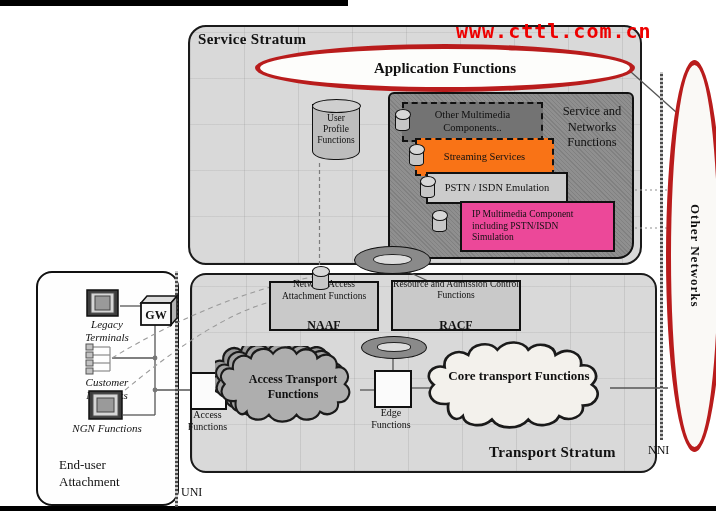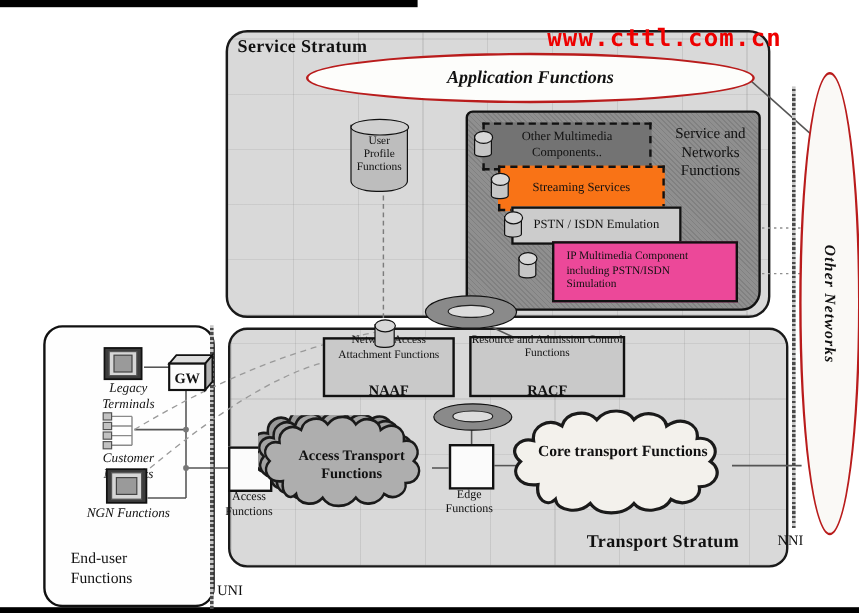--- a/index.html
+++ b/index.html
@@ -16,22 +16,22 @@
       repeating-linear-gradient(90deg, rgba(110,110,110,.16) 0 1px, transparent 1px 54px),
       repeating-linear-gradient(0deg,  rgba(110,110,110,.13) 0 1px, transparent 1px 46px);
     z-index:1;}
   .stratum-title{position:absolute;font-weight:bold;font-size:15px;letter-spacing:.3px;z-index:4;}
 
   
   .red-url{position:absolute;font-family:"DejaVu Sans Mono",monospace;font-weight:bold;
     font-size:20px;color:#ee0000;letter-spacing:1px;z-index:6;}
 
   
-  .ellipse{position:absolute;border:2px solid #b91c1c;border-radius:50%;background:#fdfdfb;
-    display:flex;align-items:center;justify-content:center;z-index:4;font-style:italic;}
+  .ellipse{position:absolute;border:5px solid #b91c1c;border-radius:50%;background:#fdfdfb;
+    display:flex;align-items:center;justify-content:center;z-index:4;}
   .app-ellipse{font-weight:bold;font-size:15px;}
   .other-networks{writing-mode:vertical-rl;font-size:13px;font-weight:bold;
     letter-spacing:1px;background:#faf9f6;}
 
   
   .svc-ctrl{position:absolute;background:#8f8f8f;
     background-image:repeating-linear-gradient(45deg, rgba(0,0,0,.10) 0 1px, transparent 1px 3px);
     border:2px solid #111;border-radius:6px 6px 16px 10px;z-index:3;}
   .svc-ctrl-label{position:absolute;font-size:12.5px;text-align:center;line-height:1.25;z-index:5;}
 
@@ -39,21 +39,21 @@
     justify-content:center;text-align:center;font-size:10.5px;line-height:1.2;z-index:4;}
   .comp-dashed{border-style:dashed;}
   .comp-left{justify-content:flex-start;text-align:left;padding-left:10px;font-size:9.5px;}
 
   
   .cyl{position:absolute;border:1.5px solid #111;background:#c6c6c6;
     border-radius:0 0 45% 45% / 0 0 16% 16%;z-index:6;}
   .cyl::before{content:"";position:absolute;left:-1.5px;right:-1.5px;top:-5px;height:9px;
     border:1.5px solid #111;border-radius:50%;background:#d8d8d8;}
   .cyl-big{width:48px;height:56px;background:#bdbdbd;font-size:9.5px;text-align:center;
-    line-height:1.15;padding-top:8px;box-sizing:border-box;z-index:5;}
+    line-height:1.15;padding-top:8px;box-sizing:border-box;z-index:5;margin-left:20px;}
   .cyl-big::before{height:12px;top:-6px;background:#cfcfcf;}
   .cyl-sm{width:13px;height:16px;}
 
   
   .ctl-box{position:absolute;background:#c9c9c9;border:2px solid #111;z-index:4;
     display:flex;flex-direction:column;align-items:center;justify-content:center;
     text-align:center;font-size:9.5px;line-height:1.2;}
   .ctl-abbr{font-weight:bold;font-size:12px;margin-top:16px;}
 
   
@@ -89,21 +89,21 @@
   <div class="scanbar" style="left:0;top:0;width:348px;height:6px;"></div>
   <div class="scanbar" style="left:0;top:506px;width:716px;height:5px;"></div>
 
   <div class="stratum" style="left:188px;top:25px;width:450px;height:236px;border-radius:18px;"></div>
   <div class="stratum-title" style="left:198px;top:31px;">Service Stratum</div>
 
   <div class="stratum" style="left:190px;top:273px;width:463px;height:196px;"></div>
   <div class="stratum-title" style="left:489px;top:444px;">Transport Stratum</div>
 
   <div class="end-user-box" style="left:36px;top:271px;width:139px;height:231px;"></div>
-  <div class="eu-title" style="left:59px;top:457px;width:90px;">End-user Functions</div>
+  <div class="eu-title" style="left:59px;top:457px;width:90px;">End-user Attachment</div>
 
   <div class="red-url" style="left:456px;top:19px;">www.cttl.com.cn</div>
 
   <svg class="layer" width="716" height="511" viewBox="0 0 716 511">
     <g stroke="#555" stroke-width="1.3" fill="none">
       <path d="M120,306 H141"></path>
       <path d="M155,323 V415"></path>
       <path d="M112,358 H155"></path>
       <path d="M155,390 H190"></path>
       <path d="M123,415 H155"></path>

